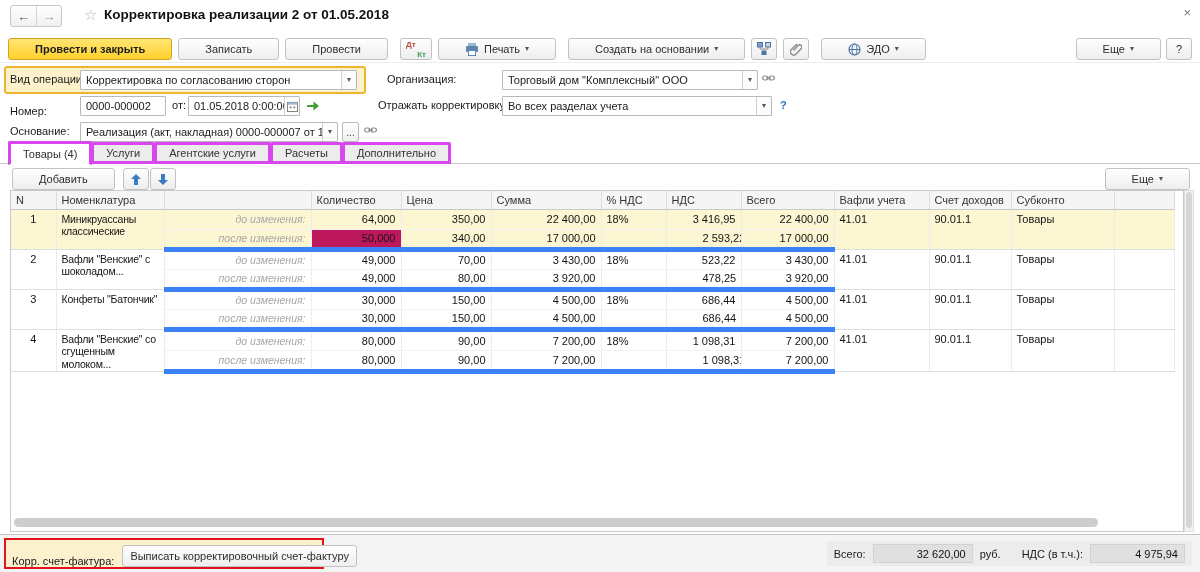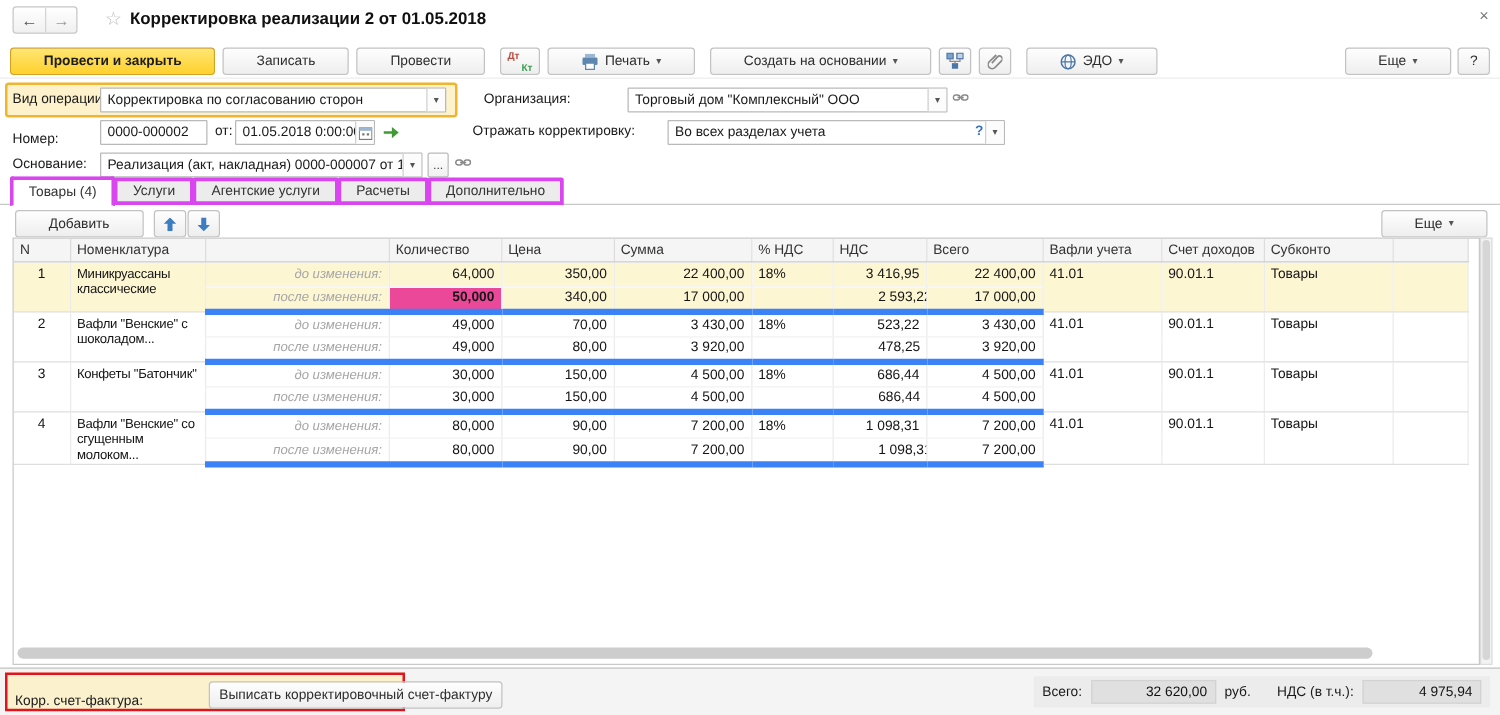--- a/index.html
+++ b/index.html
@@ -58,21 +58,21 @@
   .grid td { height:20px; padding:1px 5px; border-right:1px solid #ececec; white-space:nowrap; overflow:hidden; color:#141414; vertical-align:middle; }
   tr.rb td { border-bottom:1px solid #f2f2f2; }
   tr.rb td[rowspan] { border-bottom:1px solid #dedede; }
   tr.ra td { border-bottom:5px solid #3b82f6;padding-left:36px; }
   td.c-r { text-align:right; }
   td.c-chg { text-align:right; font-style:italic; color:#a6a6a6; font-size:10.5px; }
   .ctr { text-align:center; }
   td.top { vertical-align:top; padding-top:3px; }
   td.c-name { vertical-align:top; white-space:normal; line-height:12.5px; padding-top:3px; font-size:10.5px; letter-spacing:-0.2px; }
   tr.sel td { background:#fdf6d3; }
-  tr.sel td.hl { background:#ec4899;font-weight:bold; }
+  tr.sel td.hl { background:#be185d; }
   .hscroll { position:absolute; left:3px; right:3px; bottom:3px; height:10px; }
   .hthumb { width:93%; height:9px; background:#cdcdcd; border-radius:5px; }
   .vscroll { position:absolute; left:1184px; top:190px; width:10px; height:342px; background:#f3f3f3; border:1px solid #dcdcdc; }
   .vthumb { margin:1px; height:calc(100% - 4px); background:#d6d6d6; border-radius:4px; }
 
   
   .footer { position:absolute; left:0; top:534px; width:100%; height:38px; background:#f4f4f4; border-top:1px solid #c4c4c4; }
   .red-box { position:absolute; left:4px; top:3px; width:320px; height:31px; border:2px solid #e1131f; background:#fbf1cc; display:flex; align-items:flex-end; gap:8px; padding:0 6px; }
   .totals { position:absolute; right:8px; top:6px; height:25px; display:flex; align-items:center; gap:7px; background:#ececec; padding:0 7px; }
   .total-box { height:19px; background:#e0e0e0; border:1px solid #d2d2d2; display:flex; align-items:center; justify-content:flex-end; padding:0 6px; font-size:11px; color:#111; }
@@ -206,21 +206,21 @@
           </svg>
         </span>
     </div>
     <span class="icon-flat" style="left:306px; top:35px;">
         <svg width="14" height="13" viewBox="0 0 14 13">
           <path d="M1 7 h6.5 V3.5 L13 8 L7.5 12.5 V9 H1 z" fill="#3f9c35"></path>
         </svg>
       </span>
 
     <span class="f-label" style="left:378px; top:36px;">Отражать корректировку:</span>
-    <div class="field" style="left:502px; top:33px; width:270px;margin-left:32px;">
+    <div class="field" style="left:502px; top:33px; width:270px;">
       <span class="val">Во всех разделах учета</span>
       <span class="combo-btn">
           <span class="caret">▾</span>
         </span>
     </div>
     <span class="q-help" style="left:780px; top:36px;">?</span>
 
     <span class="f-label" style="left:10px; top:62px;">Основание:</span>
     <div class="field" style="left:80px; top:59px; width:258px;">
       <span class="val">Реализация (акт, накладная) 0000-000007 от 12.01.201</span>
@@ -409,21 +409,21 @@
         <div class="hthumb"></div>
       </div>
   </div>
   <div class="vscroll">
       <div class="vthumb"></div>
     </div>
 
   <div class="footer">
     <div class="red-box">
       <span class="f-label" style="position:static;">Корр. счет-фактура:</span>
-      <div class="btn" style="font-size:11px; padding:0 7px;margin-left:45px;">
+      <div class="btn" style="font-size:11px; padding:0 7px;">
         <span>Выписать корректировочный счет-фактуру</span>
       </div>
     </div>
     <div class="totals">
       <span>Всего:</span>
       <span class="total-box w-total">32 620,00</span>
       <span>руб.</span>
       <span style="margin-left:14px;">НДС (в т.ч.):</span>
       <span class="total-box w-vat">4 975,94</span>
     </div>

